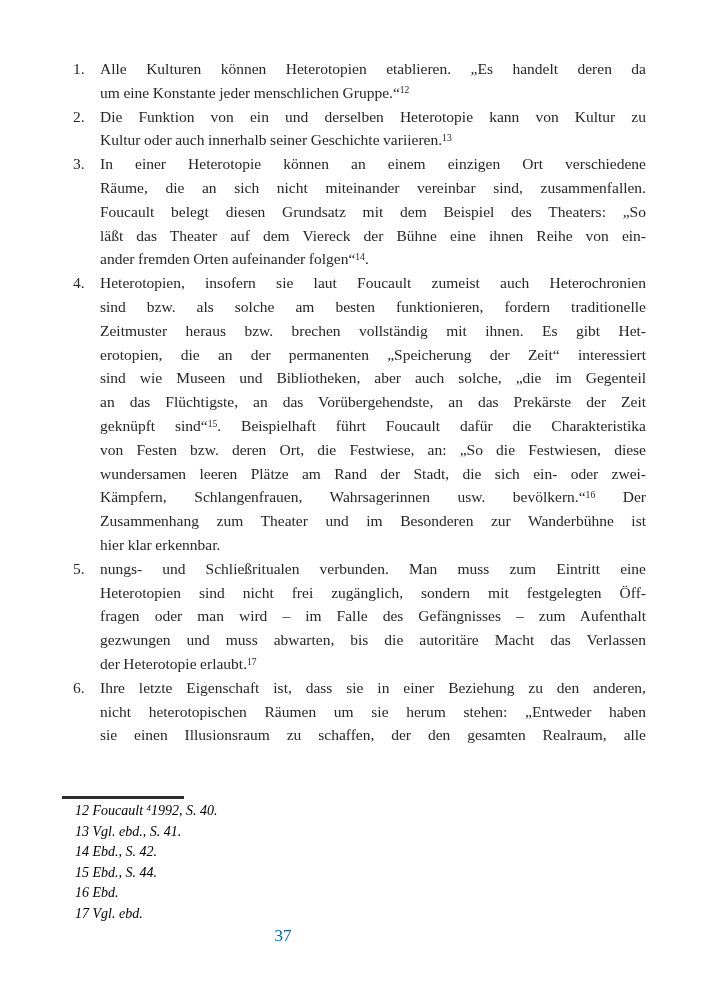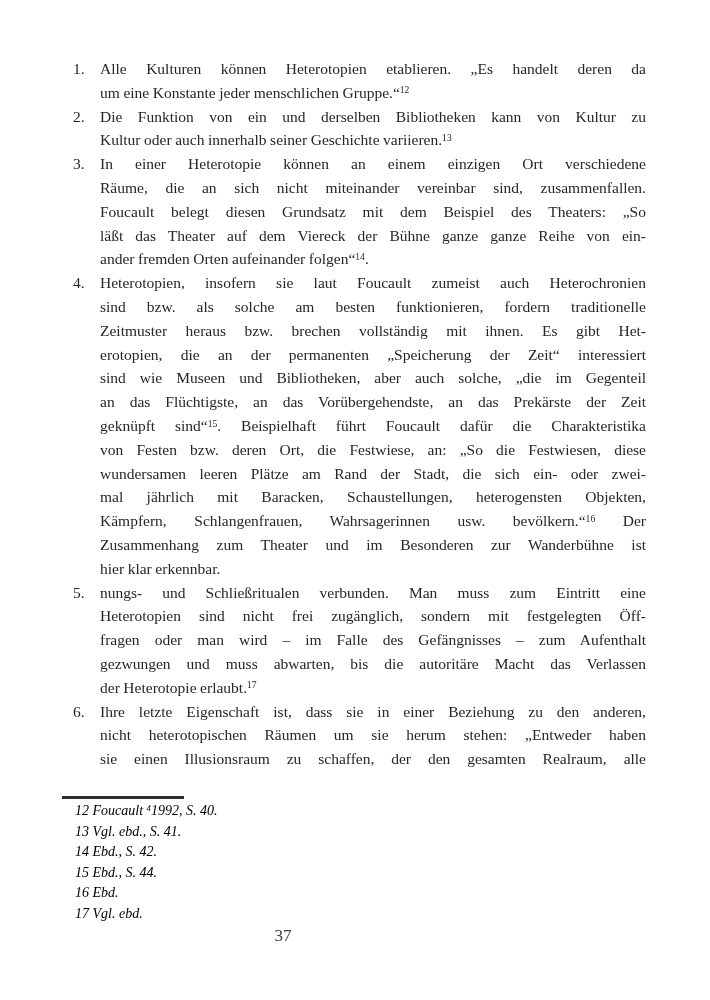--- a/index.html
+++ b/index.html
@@ -82,65 +82,64 @@
     line-height: 20.6px;
     color: #000000;
   }
   .page-number {
     position: absolute;
     left: 0;
     top: 926px;
     width: 566px;
     text-align: center;
     font-size: 17px;
-    color: #404040;
+    color: #0369a1;
   }
 </style>
 </head>
 <body>
 
 <div class="page">
   <div class="content">
       <div class="item">
         <div class="num">1.</div>
         <div class="lines">
           <div class="line">Alle Kulturen können Heterotopien etablieren. „Es handelt deren da</div>
           <div class="line no-stretch">um eine Konstante jeder menschlichen Gruppe.“<sup>12</sup></div>
         </div>
       </div>
       <div class="item">
         <div class="num">2.</div>
         <div class="lines">
-          <div class="line">Die Funktion von ein und derselben Bibliotheken kann von Kultur zu</div>
+          <div class="line">Die Funktion von ein und derselben Heterotopie kann von Kultur zu</div>
           <div class="line no-stretch">Kultur oder auch innerhalb seiner Geschichte variieren.<sup>13</sup></div>
         </div>
       </div>
       <div class="item">
         <div class="num">3.</div>
         <div class="lines">
           <div class="line">In einer Heterotopie können an einem einzigen Ort verschiedene</div>
           <div class="line">Räume, die an sich nicht miteinander vereinbar sind, zusammenfallen.</div>
           <div class="line">Foucault belegt diesen Grundsatz mit dem Beispiel des Theaters: „So</div>
-          <div class="line">läßt das Theater auf dem Viereck der Bühne ganze ganze Reihe von ein-</div>
+          <div class="line">läßt das Theater auf dem Viereck der Bühne eine ihnen Reihe von ein-</div>
           <div class="line no-stretch">ander fremden Orten aufeinander folgen“<sup>14</sup>.</div>
         </div>
       </div>
       <div class="item">
         <div class="num">4.</div>
         <div class="lines">
           <div class="line">Heterotopien, insofern sie laut Foucault zumeist auch Heterochronien</div>
           <div class="line">sind bzw. als solche am besten funktionieren, fordern traditionelle</div>
           <div class="line">Zeitmuster heraus bzw. brechen vollständig mit ihnen. Es gibt Het-</div>
           <div class="line">erotopien, die an der permanenten „Speicherung der Zeit“ interessiert</div>
           <div class="line">sind wie Museen und Bibliotheken, aber auch solche, „die im Gegenteil</div>
           <div class="line">an das Flüchtigste, an das Vorübergehendste, an das Prekärste der Zeit</div>
           <div class="line">geknüpft sind“<sup>15</sup>. Beispielhaft führt Foucault dafür die Charakteristika</div>
           <div class="line">von Festen bzw. deren Ort, die Festwiese, an: „So die Festwiesen, diese</div>
           <div class="line">wundersamen leeren Plätze am Rand der Stadt, die sich ein- oder zwei-</div>
-          <div class="line">mal jährlich mit Baracken, Schaustellungen, heterogensten Objekten,</div>
           <div class="line">Kämpfern, Schlangenfrauen, Wahrsagerinnen usw. bevölkern.“<sup>16</sup> Der</div>
           <div class="line">Zusammenhang zum Theater und im Besonderen zur Wanderbühne ist</div>
           <div class="line no-stretch">hier klar erkennbar.</div>
         </div>
       </div>
       <div class="item">
         <div class="num">5.</div>
         <div class="lines">
           <div class="line">nungs- und Schließritualen verbunden. Man muss zum Eintritt eine</div>
           <div class="line">Heterotopien sind nicht frei zugänglich, sondern mit festgelegten Öff-</div>

